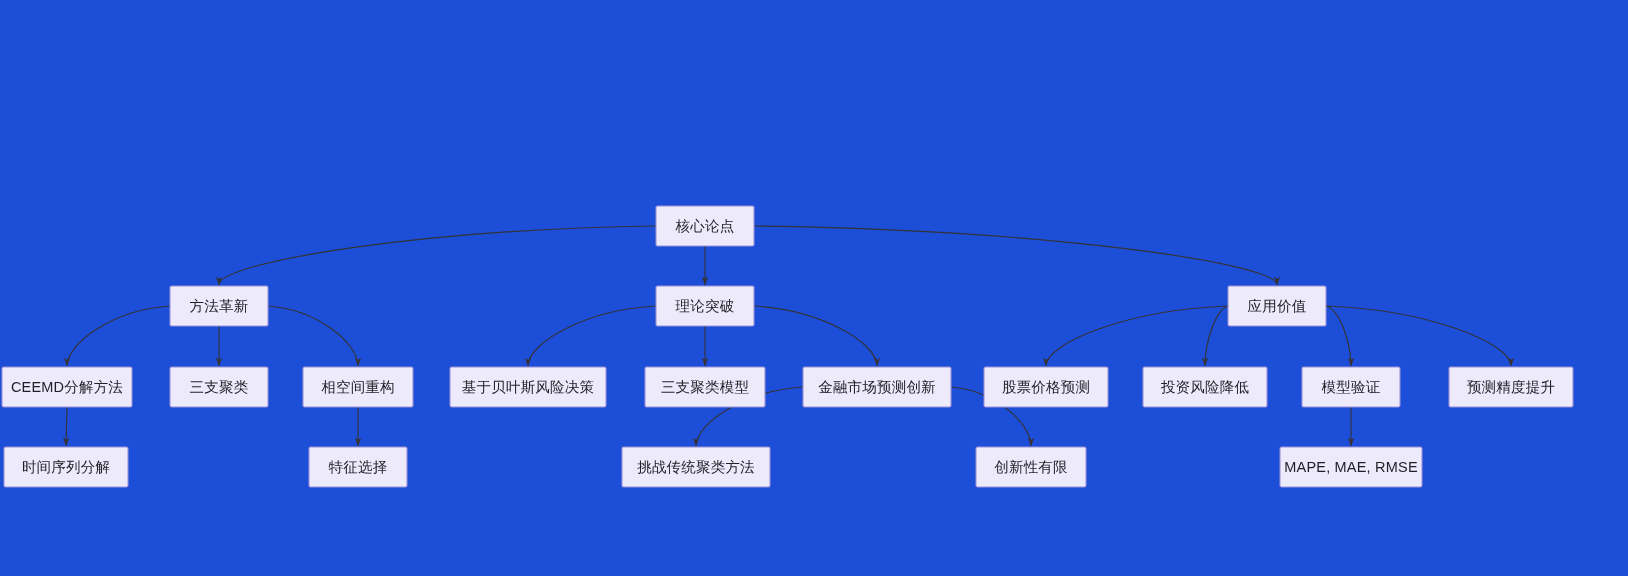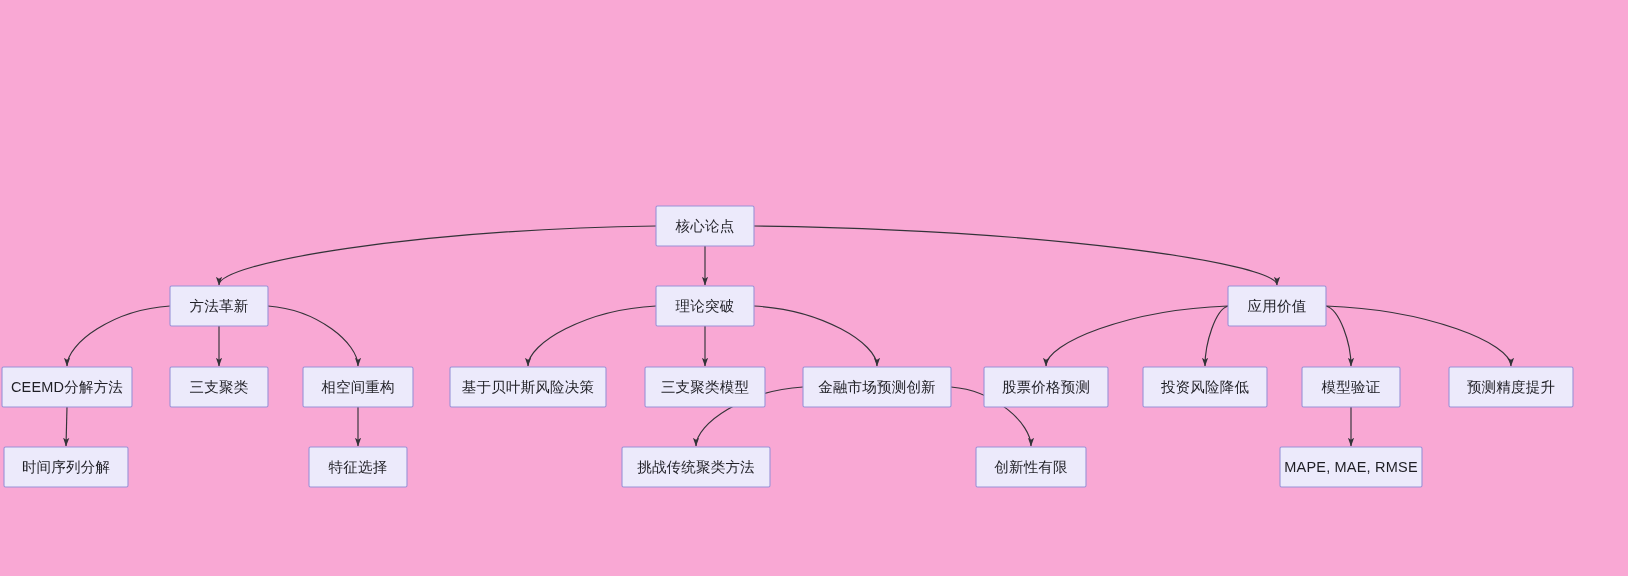--- a/index.html
+++ b/index.html
@@ -4,21 +4,21 @@
 <style>
   html, body {
     margin: 0;
     padding: 0;
     background: #ffffff;
   }
   #canvas {
     position: relative;
     width: 1628px;
     height: 576px;
-    background: #f9a8d4;
+    background: #1d4ed8;
     font-family: "Liberation Sans", "DejaVu Sans", sans-serif;
     overflow: hidden;
   }
   #diagram-svg {
     position: absolute;
     top: 0;
     left: 0;
     width: 1628px;
     height: 576px;
   }

